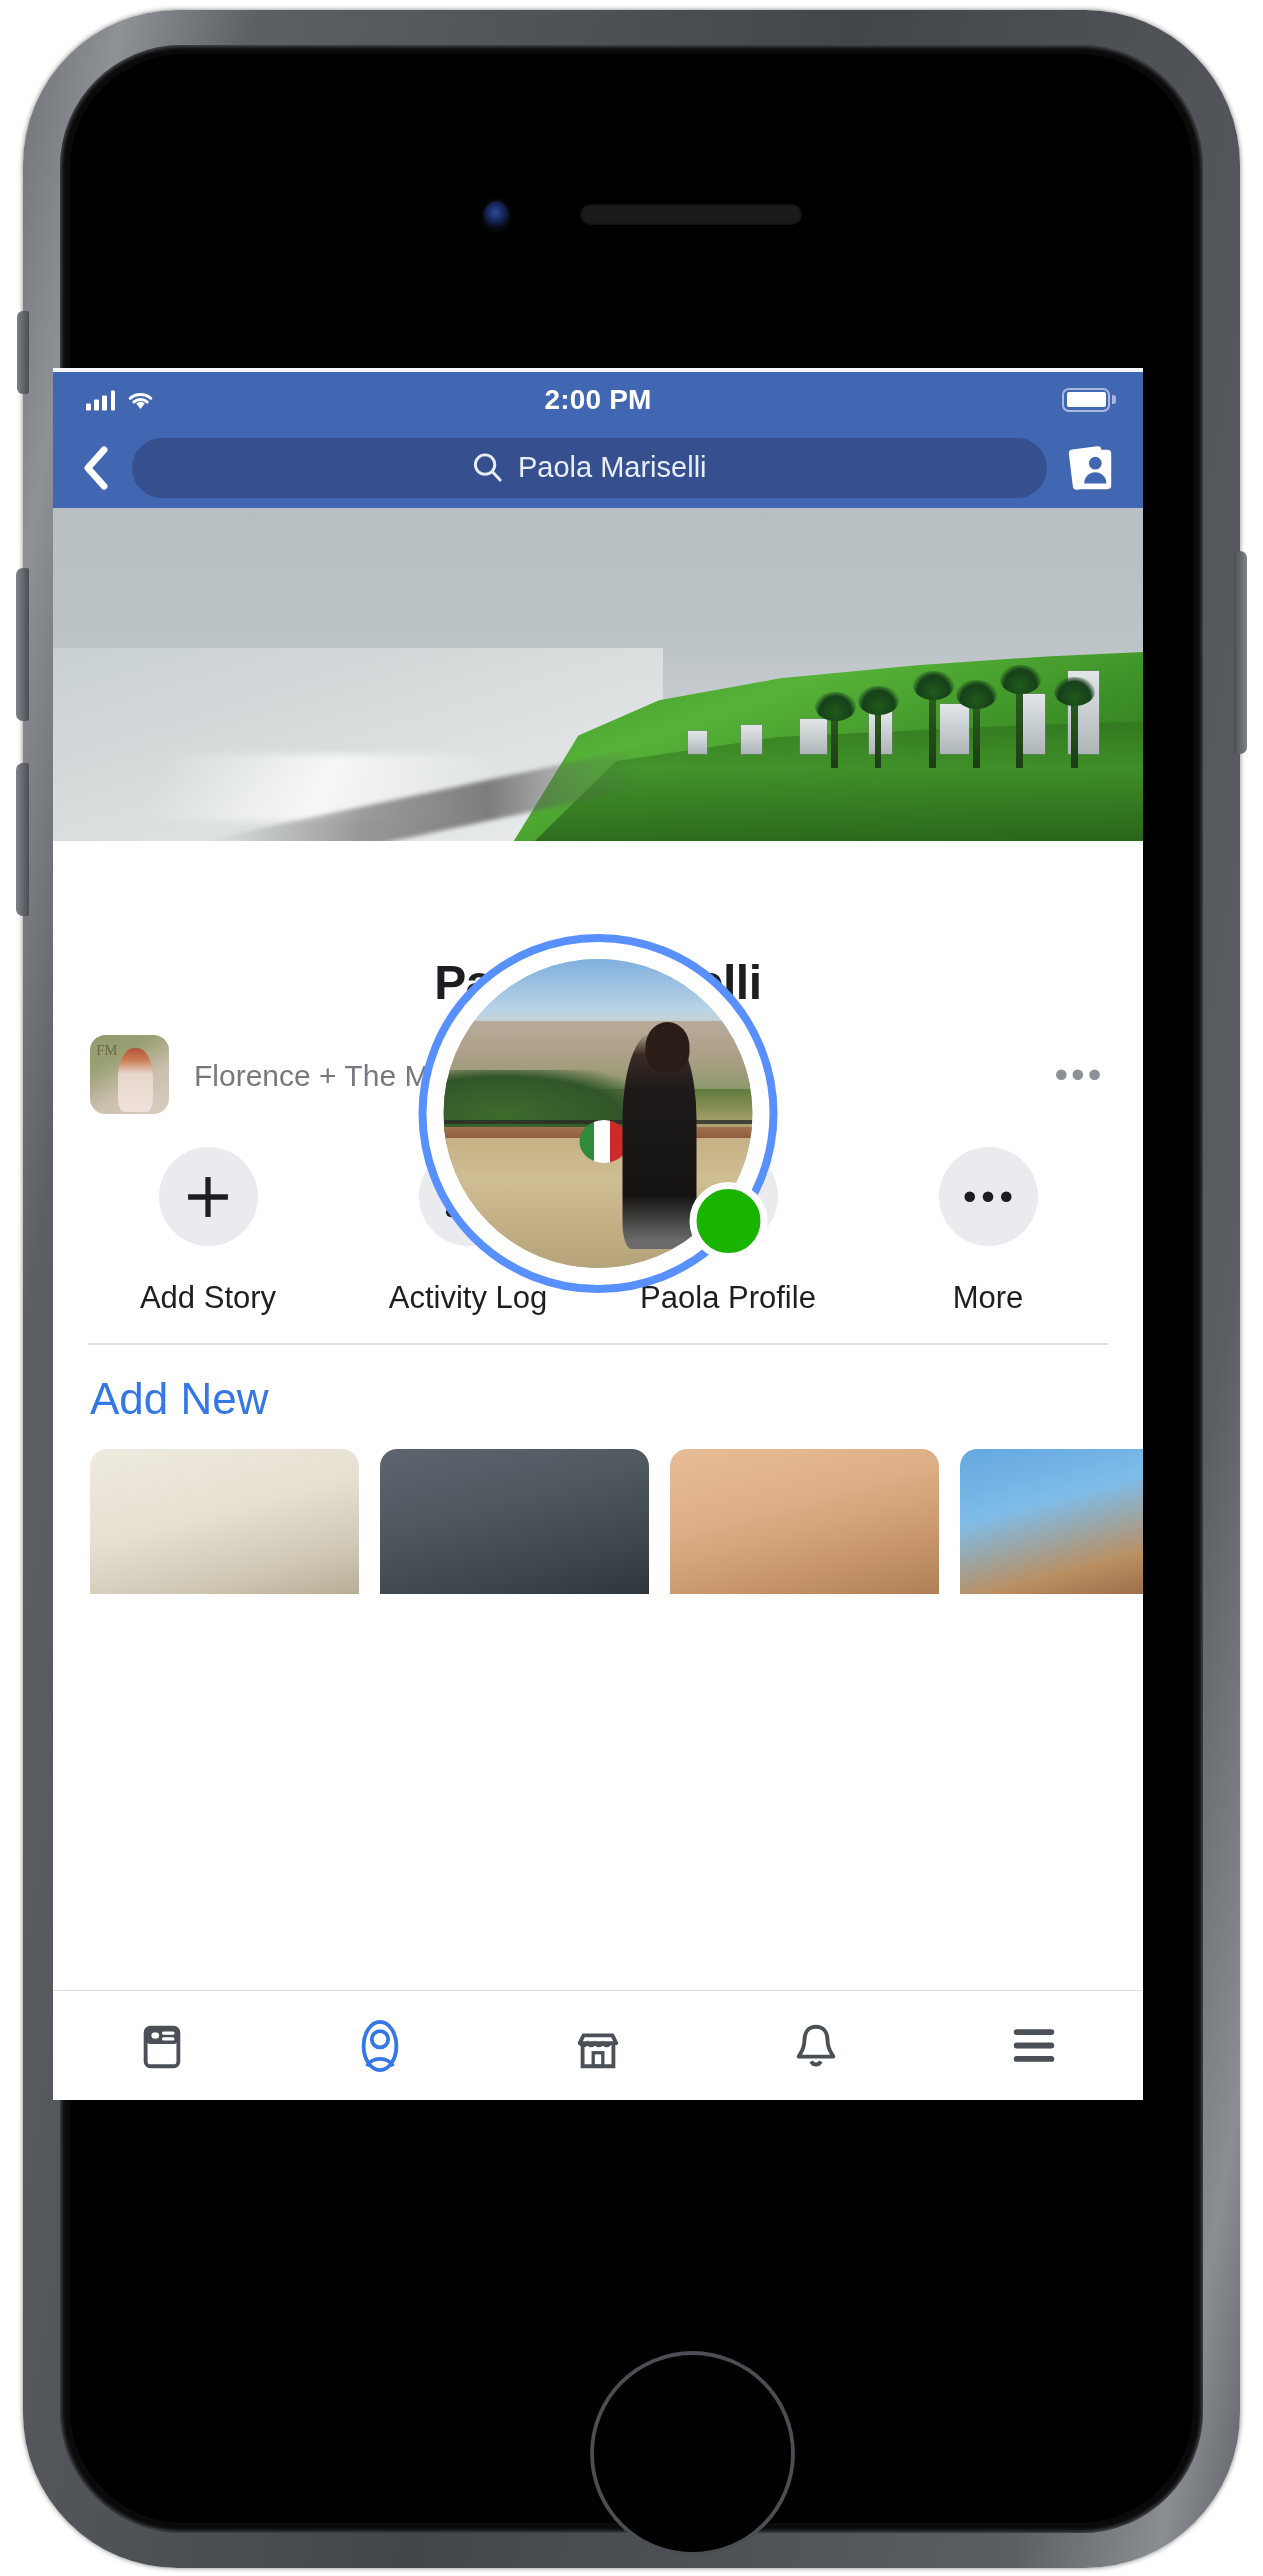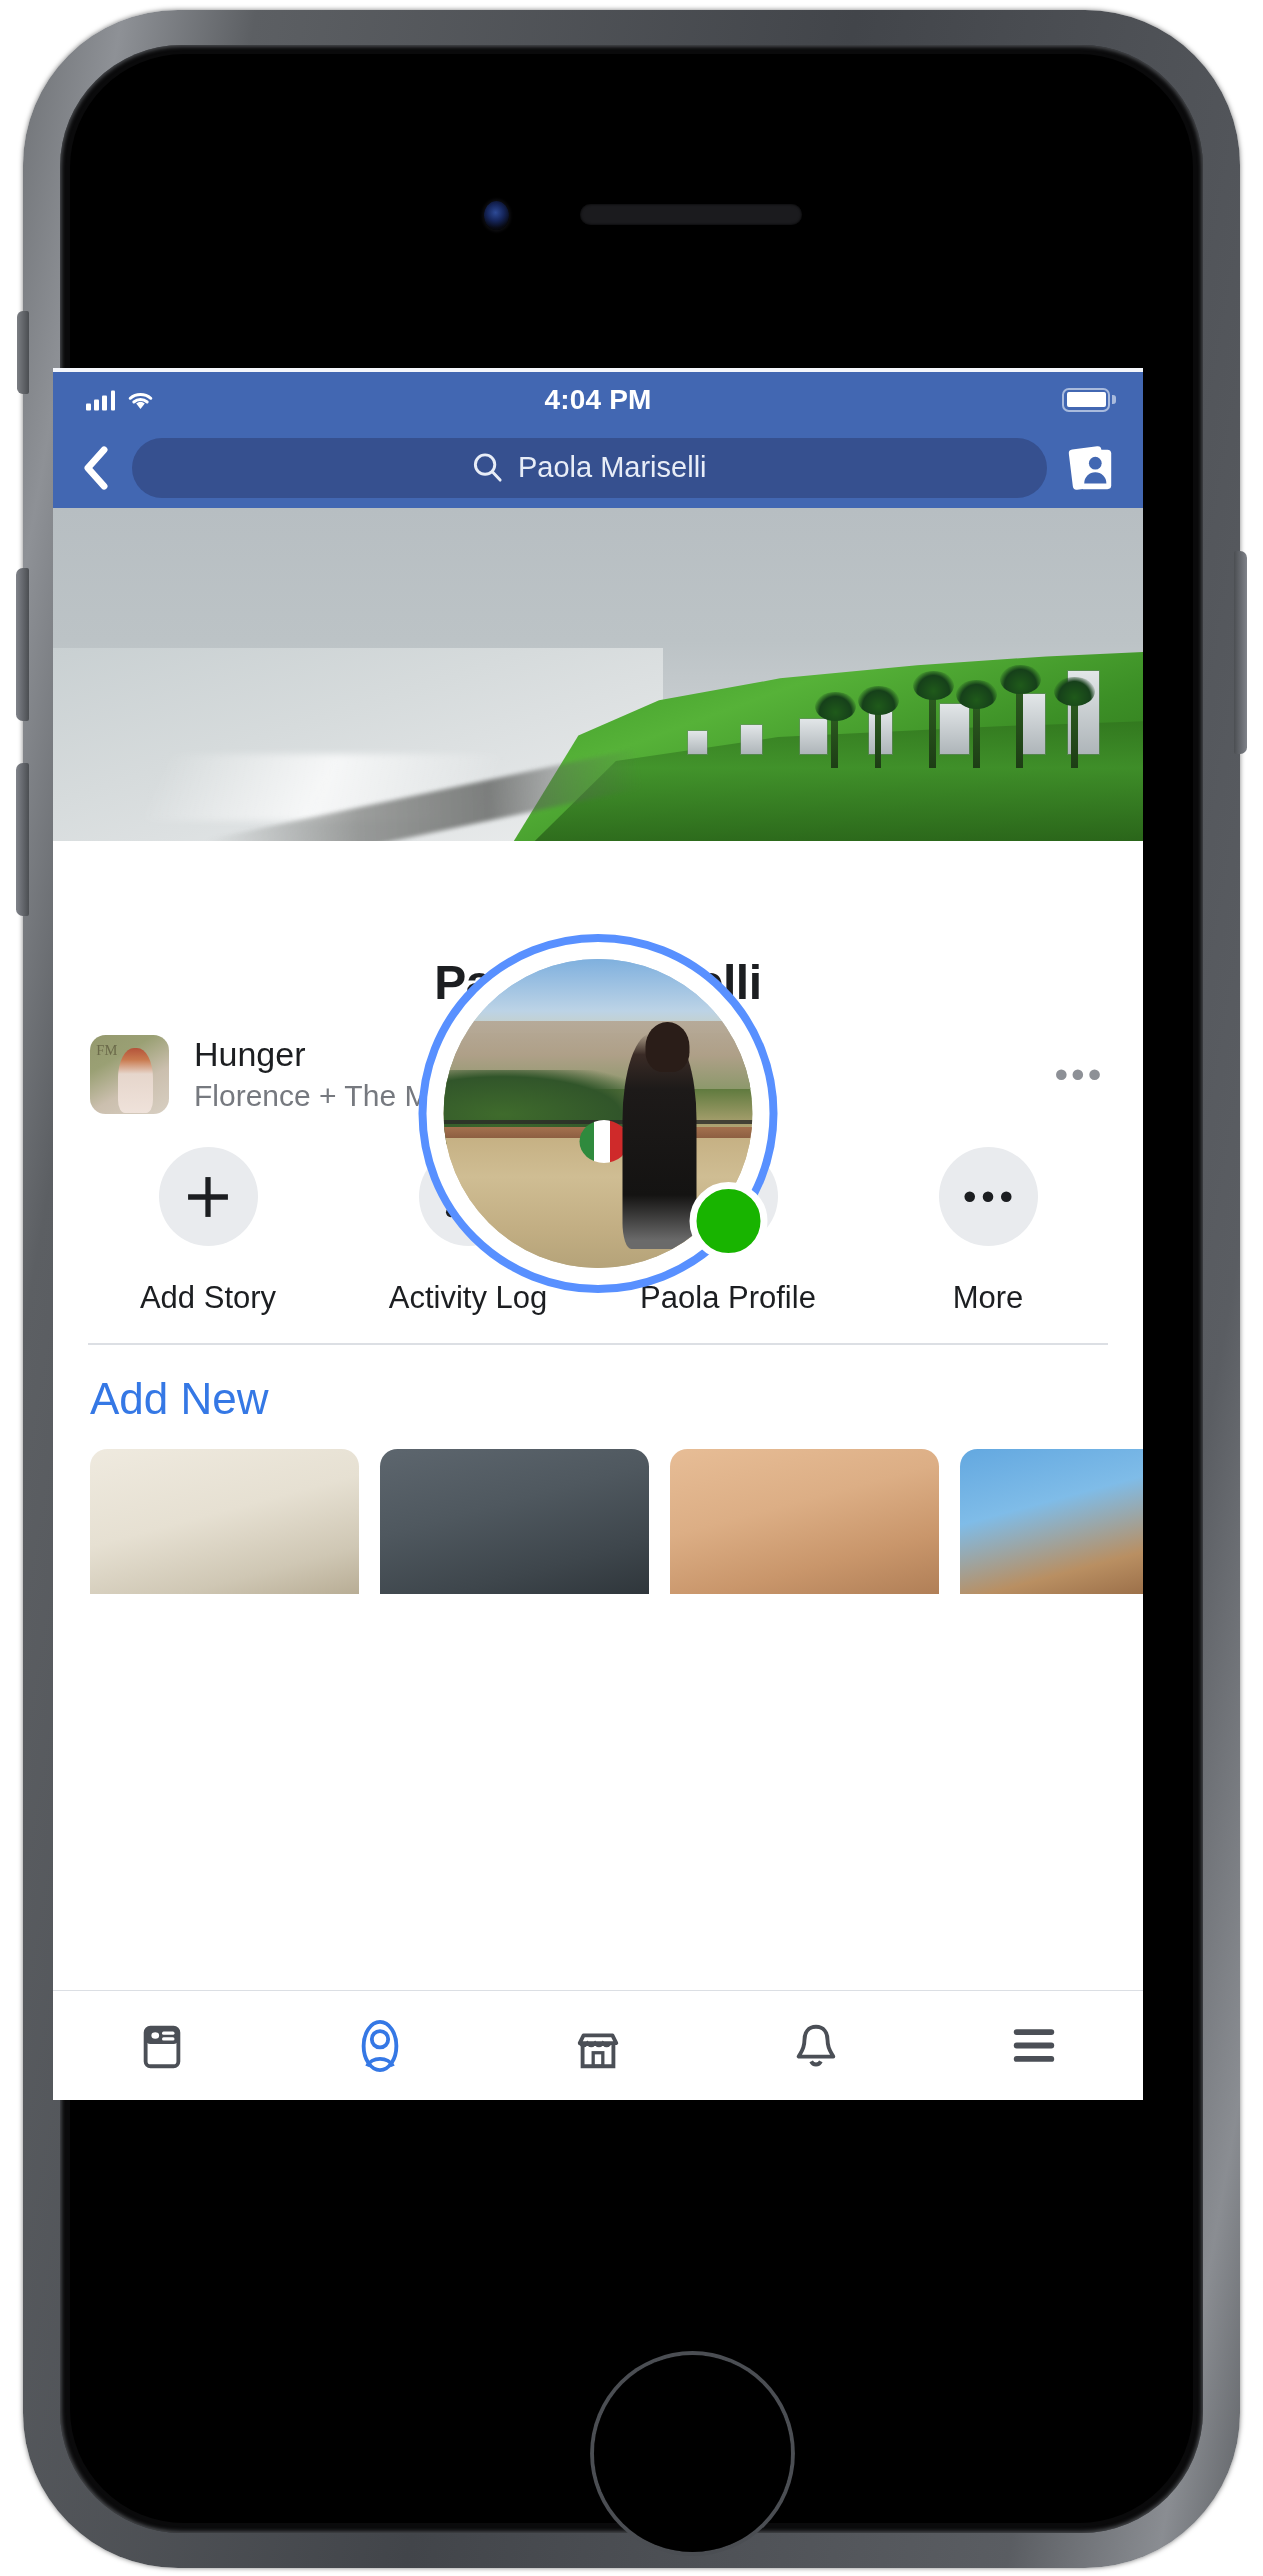--- a/index.html
+++ b/index.html
@@ -310,21 +310,21 @@
           <i></i>
           <i></i>
           <i></i>
       </span>
       <svg width="29" height="21" viewBox="0 0 30 22">
         <path d="M15 20.5 L10.5 14.6 a7.6 7.6 0 0 1 9 0 Z" fill="#fff"></path>
         <path d="M4.2 9.2 a16.5 16.5 0 0 1 21.6 0" stroke="#fff" stroke-width="3.1" fill="none" stroke-linecap="round"></path>
         <path d="M8 13.1 a11 11 0 0 1 14 0" stroke="#fff" stroke-width="3.1" fill="none" stroke-linecap="round"></path>
       </svg>
     </div>
-    <div class="sb-time">4:04 PM</div>
+    <div class="sb-time">2:00 PM</div>
     <div class="sb-right">
       <span class="battery">
           <span></span>
         </span>
       <span class="battery-tip"></span>
     </div>
   </div>
 
   <div class="navbar">
     <div class="back-chevron">
@@ -393,21 +393,20 @@
     <div class="avatar-status"></div>
   </div>
 
   <div class="profile-name">Paola Mariselli</div>
 
   <div class="music-row">
     <div class="album-art">
       <span class="album-mono">FM</span>
     </div>
     <div class="music-text">
-      <div class="music-title">Hunger</div>
       <div class="music-artist">Florence + The Machine</div>
     </div>
     <div class="music-dots">•••</div>
   </div>
 
   <div class="actions">
 
     <div class="action">
       <div class="action-circle">
         <svg width="48" height="48" viewBox="0 0 50 50">

